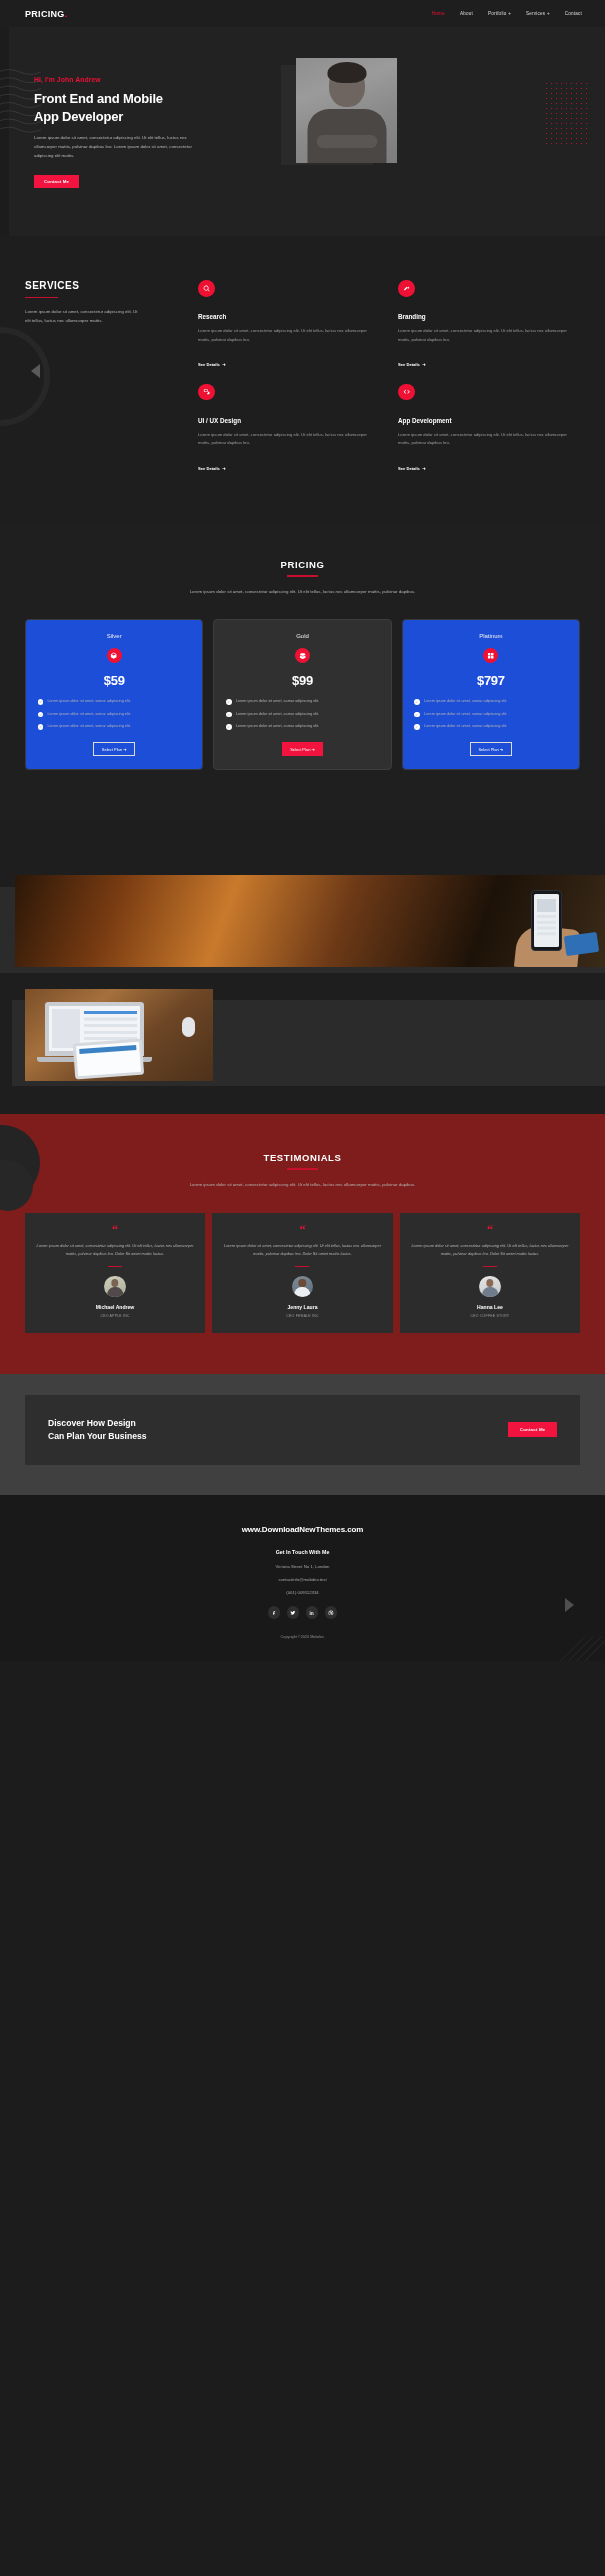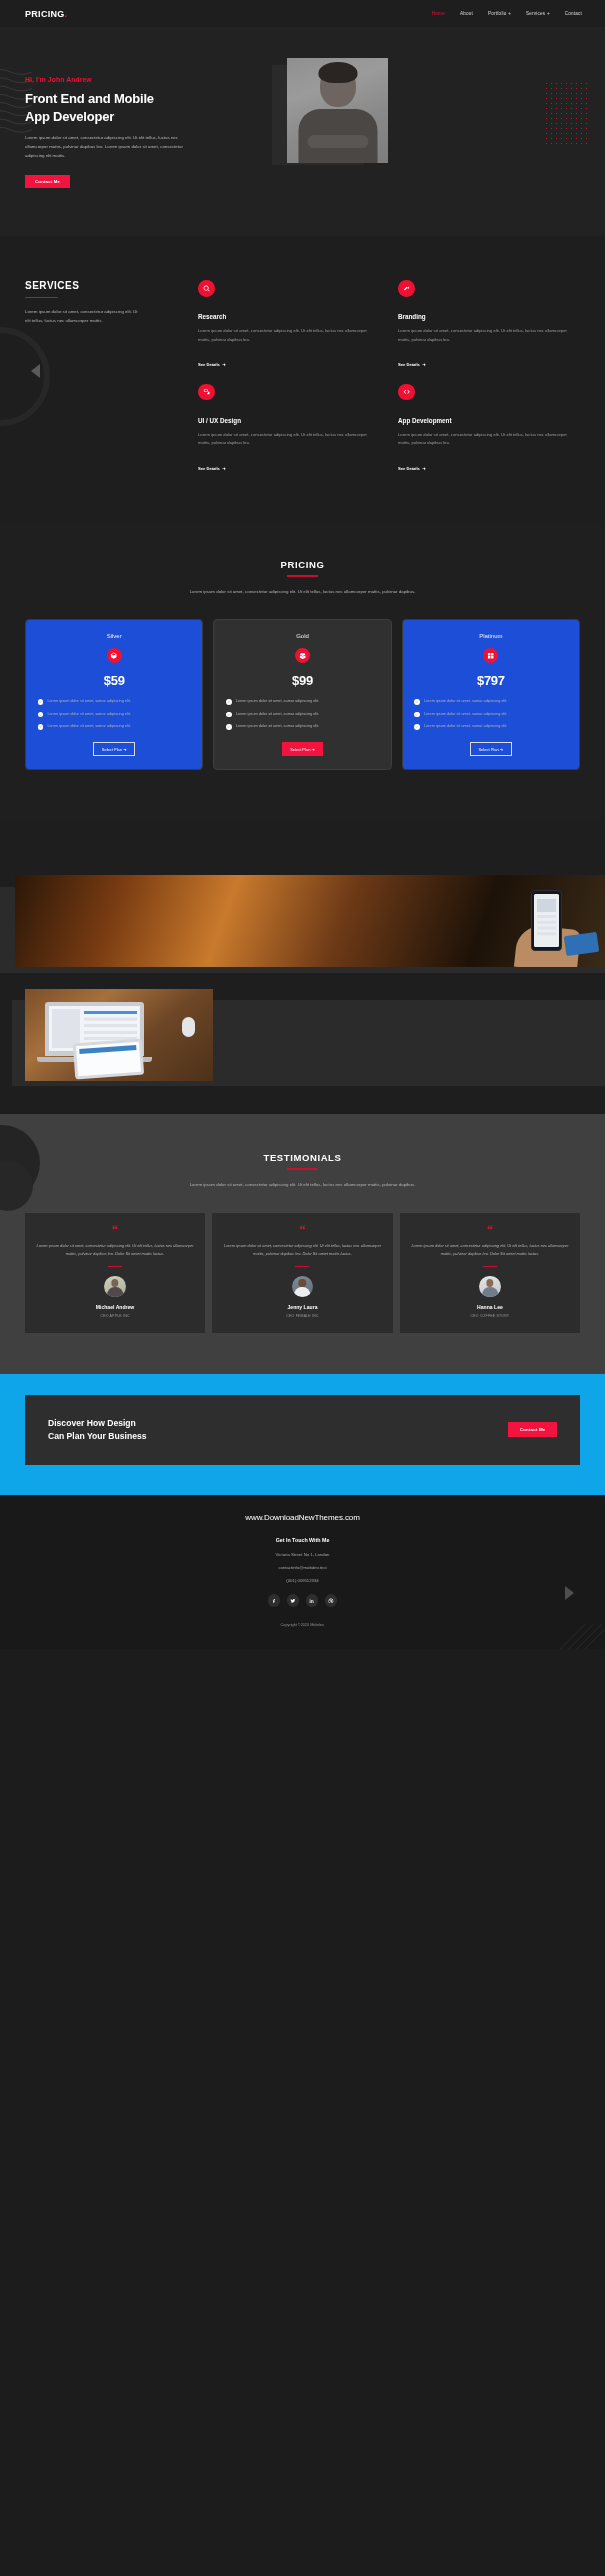--- a/index.html
+++ b/index.html
@@ -27,20 +27,21 @@
   .nav a {
     font-size:4.6px; color:#ddd; text-decoration:none; letter-spacing:0.2px;
   }
   .nav a.active { color:#ef0f36; }
   .nav .plus { font-size:4.6px; color:#ddd; margin-left:1.6px; }
 
   
   .hero {
     position:relative; background:#222; padding:31px 0 48px 0;
     min-height:144px;
+    margin-left:9px;
   }
   .hero-inner { display:flex; padding:0 25px; gap:10px; }
   .hero-left { width:247px; padding-top:18px; }
   .hero-kicker {
     color:#ef0f36; font-size:6.8px; font-weight:bold; margin-bottom:7.4px;
     letter-spacing:0.1px;
   }
   .hero-title {
     font-size:13px; font-weight:bold; line-height:1.35; color:#fff;
     margin-bottom:9px; letter-spacing:-0.2px;
@@ -180,51 +181,51 @@
   .thumb-2 .laptop .sc::after { content:""; position:absolute; left:35px; top:5px; right:3.3px; height:3.3px; background:#4a90d9; box-shadow:0 6.6px 0 #dfe4ea, 0 13px 0 #dfe4ea, 0 20px 0 #dfe4ea, 0 26px 0 #dfe4ea; }
   .thumb-2 .base { position:absolute; left:11.5px; top:68px; width:115px; height:5.8px; background:#b9bcc1; border-radius:0 0 3.3px 3.3px; }
   .thumb-2 .tablet { position:absolute; left:49px; bottom:3.3px; width:69px; height:36px; background:#d6d9de; border-radius:3.3px; transform:rotate(-4deg); }
   .thumb-2 .tablet .sc2 { position:absolute; left:3.3px; top:3.3px; right:3.3px; bottom:3.3px; background:#fbfcfd; }
   .thumb-2 .tablet .sc2::before { content:""; position:absolute; left:2.5px; top:2.5px; right:2.5px; height:5px; background:#3b82c4; }
   .thumb-2 .mouse { position:absolute; right:18px; top:28px; width:13px; height:20px; border-radius:6.6px; background:#e3e5e8; }
   .work-row.rev { flex-direction:row-reverse; }
   .work-row.rev .work-text { padding:0 25px 0 18px; }
 
   
-  .testi { background:#404040; padding:38px 25px 41px 25px; position:relative; }
+  .testi { background:#7f1d1d; padding:38px 25px 41px 25px; position:relative; }
   .circ-1 { position:absolute; left:-36px; top:11.5px; width:76px; height:76px; border-radius:50%; background:#242424; }
   .circ-2 { position:absolute; left:-18px; top:46px; width:51px; height:51px; border-radius:50%; background:#272727; }
   .tcards { display:grid; grid-template-columns:repeat(3,1fr); gap:7.4px; margin-top:20px; }
   .tcard { background:#2c2c2c; padding:13px 10px 15px 10px; text-align:center; }
   .quote { color:#ee1133; font-size:12.3px; font-weight:bold; line-height:.7; margin-bottom:8.2px; font-family:"Liberation Serif", serif; }
   .tcard p { font-size:3.9px; line-height:1.95; color:#b5b5b5; font-style:italic; margin-bottom:8.2px; }
   .trule { width:14px; height:1px; background:#c6102e; margin:0 auto 9px auto; }
   .avat { width:21.4px; height:21.4px; border-radius:50%; margin:0 auto 6.6px auto; overflow:hidden; position:relative; }
   .a1 { background:linear-gradient(160deg,#cfd0bd,#a9ad96); }
   .a2 { background:linear-gradient(160deg,#7e8b99,#5f6c7a); }
   .a3 { background:linear-gradient(160deg,#e6e6e6,#c3c6ca); }
   .avat .ah { position:absolute; left:50%; top:3.3px; transform:translateX(-50%); width:7.4px; height:8.2px; border-radius:50%; background:#7a6352; }
   .avat .ab { position:absolute; left:50%; bottom:0; transform:translateX(-50%); width:15.6px; height:10px; border-radius:7.4px 7.4px 0 0; background:#52494a; }
   .a2 .ah { background:#6b4a36; } .a2 .ab { background:#eceff2; }
   .a3 .ah { background:#8a6a55; } .a3 .ab { background:#6f7d8c; }
   .tname { font-size:5.1px; font-weight:bold; margin-bottom:4.1px; }
   .trole { font-size:3.5px; color:#9a9a9a; letter-spacing:0.2px; }
 
   
-  .cta-sec { background:#0ea5e9; padding:21.4px 25px 30px 25px; }
+  .cta-sec { background:#404040; padding:21.4px 25px 30px 25px; }
   .cta {
     background:#2e2e2e; padding:21.4px 23px; display:flex;
     align-items:center; justify-content:space-between;
   }
   .cta h2 { font-size:8.6px; font-weight:bold; line-height:1.55; }
   .cta .btn-red { padding:5px 11.5px; font-size:4.4px; }
 
   
   .footer { background:#191919; padding:18px 25px 21.4px 25px; text-align:center; position:relative; overflow:hidden; }
-  .fsite { font-size:8px; font-weight:normal; margin-bottom:15px; letter-spacing:-0.1px; }
+  .fsite { font-size:8px; font-weight:bold; margin-bottom:15px; letter-spacing:-0.1px;margin-top:12px; }
   .fhead { font-size:5.3px; font-weight:bold; margin-bottom:9px; }
   .fline { font-size:4.3px; color:#a6a6a6; margin-bottom:8.2px; }
   .socials { display:flex; justify-content:center; gap:6.6px; margin:11.5px 0 16.5px 0; }
   .soc { width:12.3px; height:12.3px; border-radius:50%; background:#2e2e2e; display:flex; align-items:center; justify-content:center; }
   .soc svg { width:5.8px; height:5.8px; fill:#fff; }
   .copy { font-size:3.8px; color:#8e8e8e; }
   .tri-right { position:absolute; right:31px; bottom:49px; width:0; height:0; border-top:7.4px solid transparent; border-bottom:7.4px solid transparent; border-left:9px solid #4f4f4f; }
   .f-lines { position:absolute; right:-5px; bottom:-8.2px; width:58px; height:49px; opacity:.25; }
 </style>
 </head>

